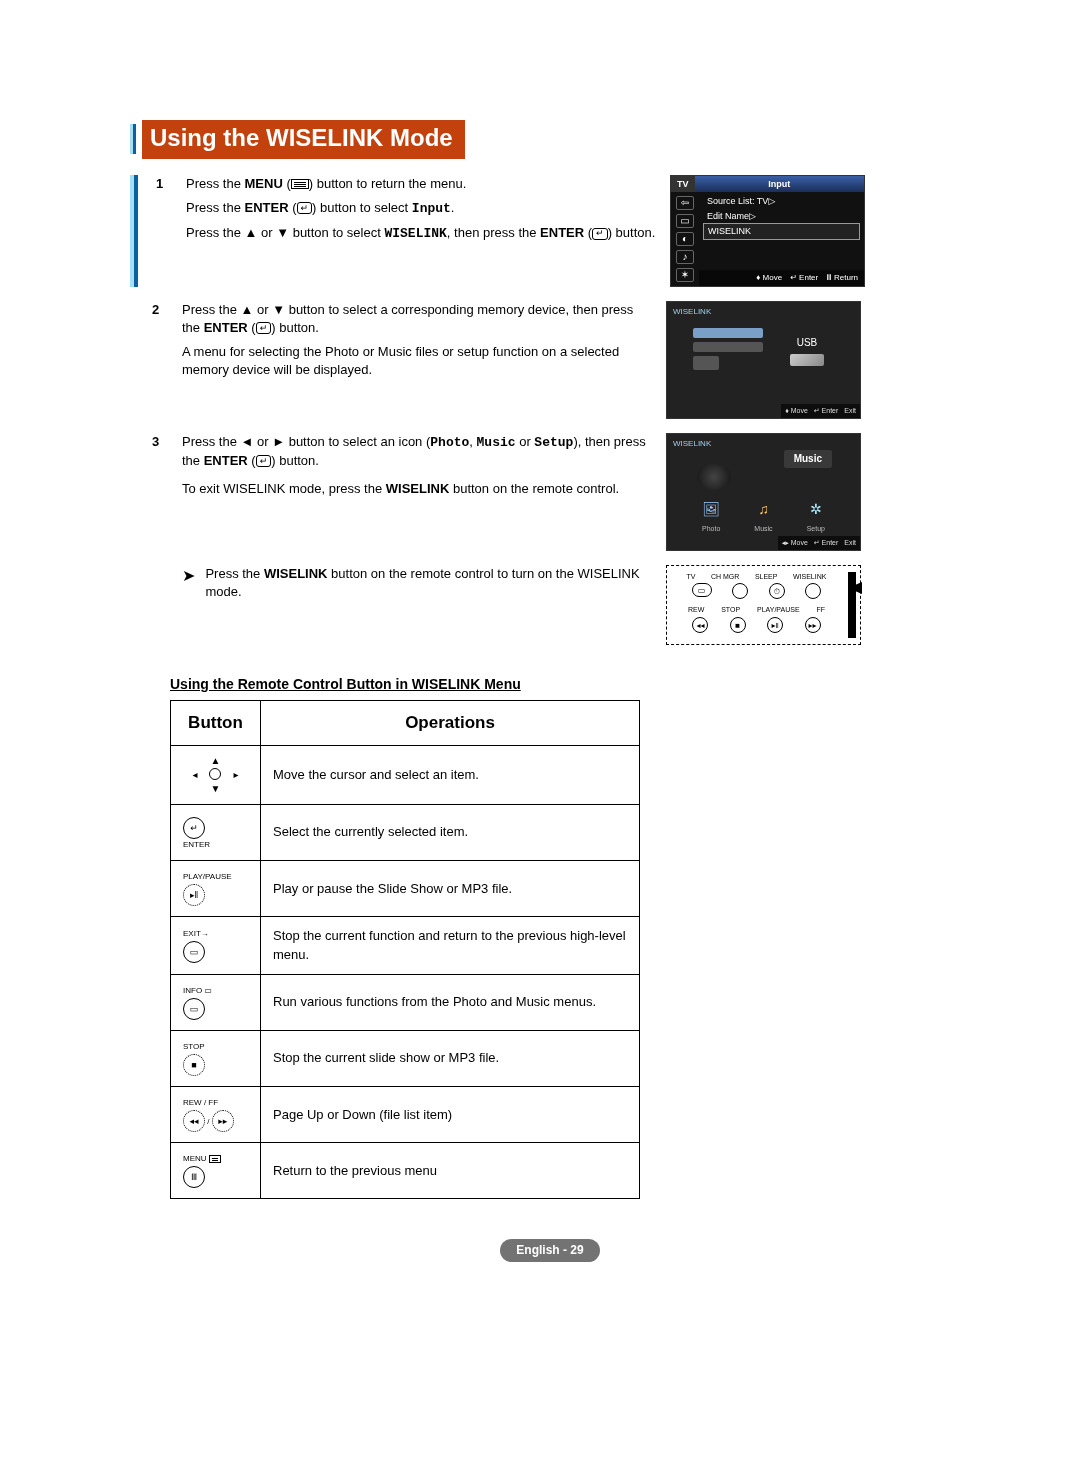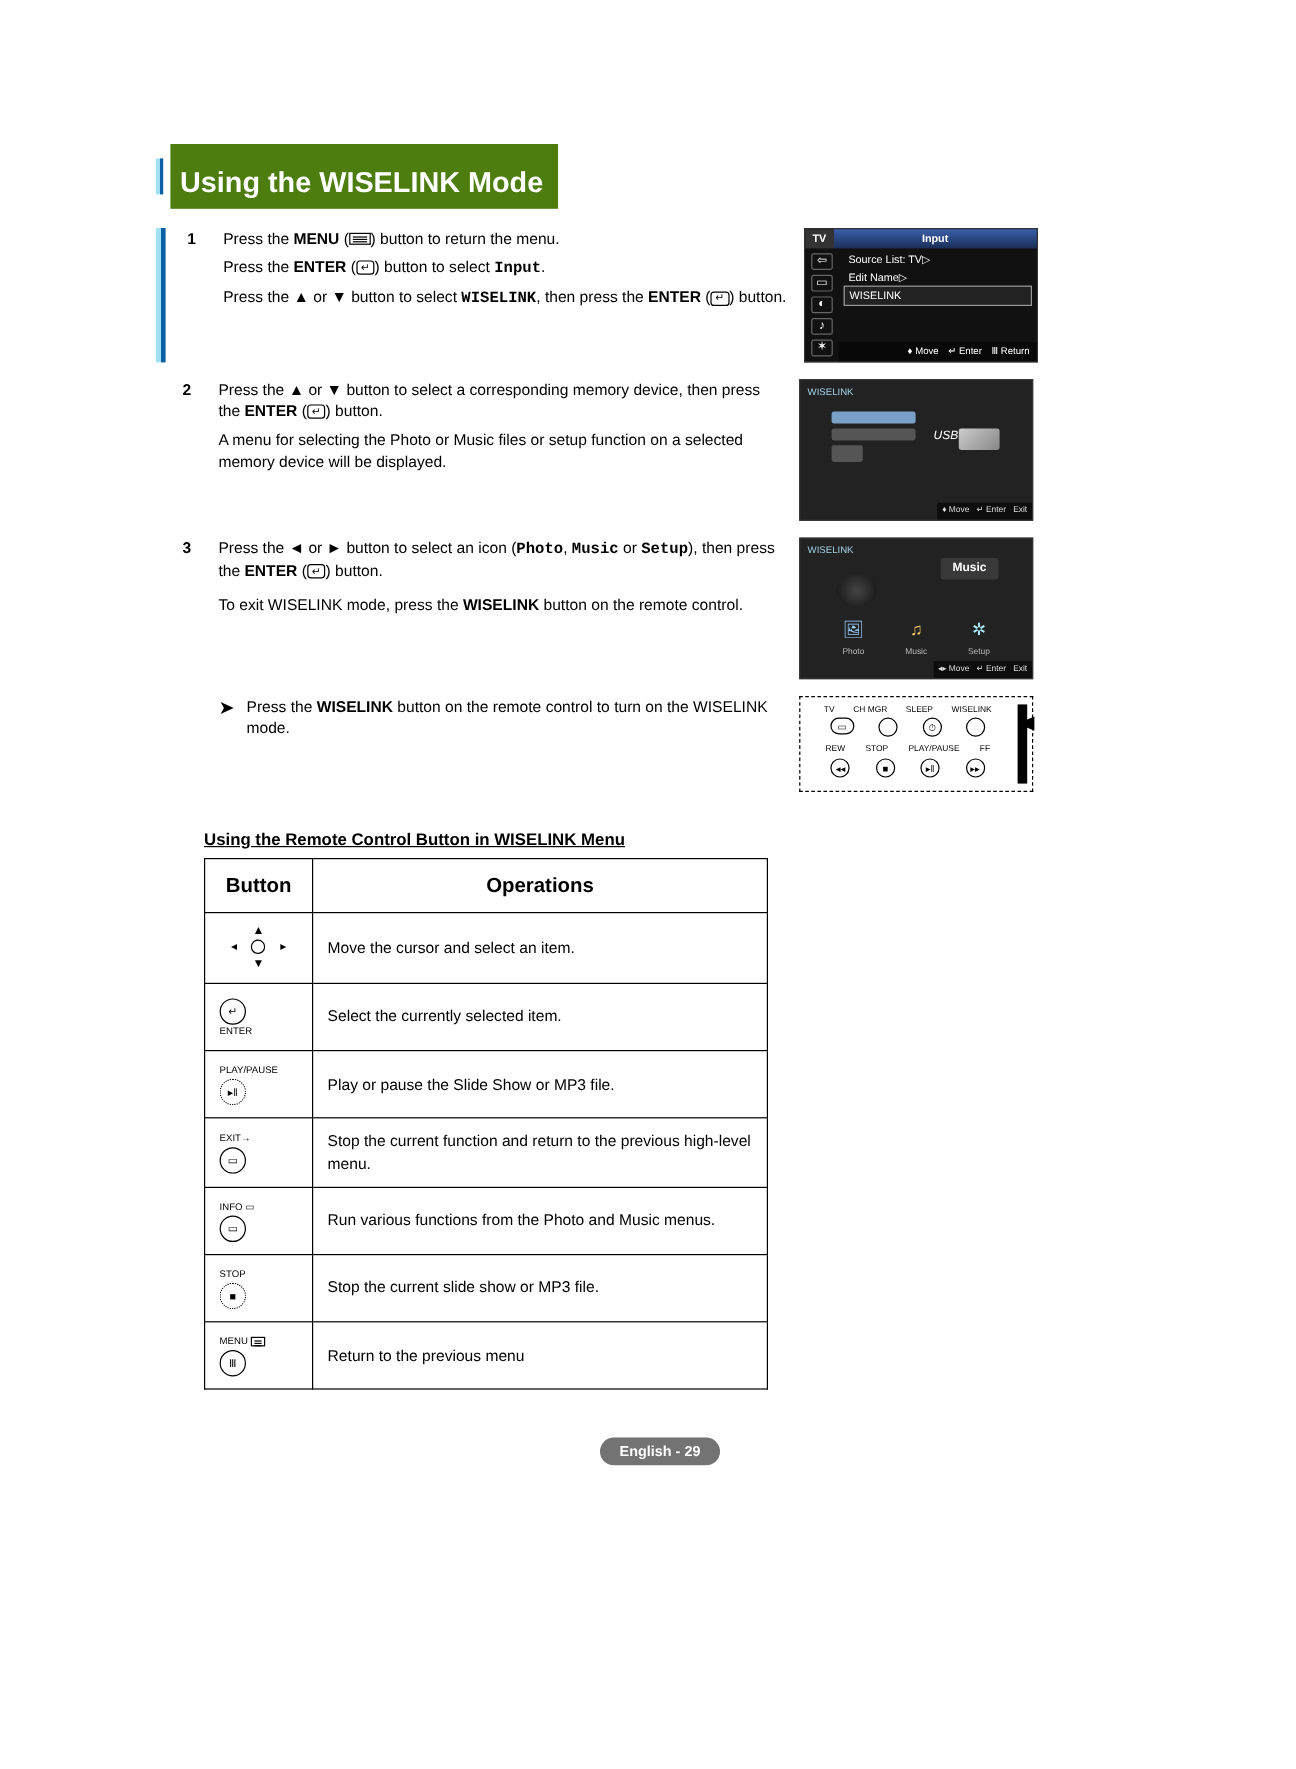--- a/index.html
+++ b/index.html
@@ -17,25 +17,25 @@
     align-items: center;
     margin-bottom: 16px;
   }
   .title-accent {
     width: 6px;
     height: 30px;
     background: linear-gradient(to right, #a3e0f5 3px, #0b5fa3 3px);
     margin-right: 6px;
   }
   .title-text {
-    background: #4d7c0f;
+    background: #c2410c;
     color: #fff;
     font-size: 24px;
     font-weight: bold;
-    padding: 16px 12px 4px 8px;
+    padding: 1px 12px 4px 8px;
     text-align: center;
   }
   .content-row {
     display: flex;
     gap: 14px;
     margin-bottom: 14px;
   }
   .left-rail {
     width: 8px;
     background: linear-gradient(to right, #a3e0f5 4px, #0b5fa3 4px);
@@ -145,24 +145,23 @@
     height: 10px;
     margin-bottom: 4px;
     border-radius: 2px;
   }
   .osd2-item.highlight { background: #7aa0c8; }
   .osd2-usb {
     position: absolute;
     right: 24px; top: 34px;
     width: 58px; height: 30px;
     display: flex;
-    flex-direction: row;
+    flex-direction: column;
     align-items: center;
     color: #fff;
-    font-style: italic;
   }
   .osd2-usb-text { font-size: 10px; margin-bottom: 4px; }
   .osd2-usb-icon {
     width: 34px; height: 18px;
     background: linear-gradient(135deg, #ccc, #888);
     border-radius: 2px;
   }
   .osd-darker-footer {
     position: absolute;
     bottom: 0; right: 0;
@@ -549,20 +548,27 @@
   </tr>
   <tr>
     <td class="icon-cell">
       <span>STOP</span><br>
       <div class="small-round dotted-round">■</div>
     </td>
     <td>Stop the current slide show or MP3 file.</td>
   </tr>
   <tr>
     <td class="icon-cell">
+      <span>REW / FF</span><br>
+      <div class="small-round dotted-round">◂◂</div> / <div class="small-round dotted-round">▸▸</div>
+    </td>
+    <td>Page Up or Down (file list item)</td>
+  </tr>
+  <tr>
+    <td class="icon-cell">
       <span>MENU</span> <span class="menu-icon" style="width:12px;height:8px"></span><br>
       <div class="small-round">Ⅲ</div>
     </td>
     <td>Return to the previous menu</td>
   </tr>
 </tbody>
   </table>
 
 <div class="page-footer">
   <span class="page-badge">

